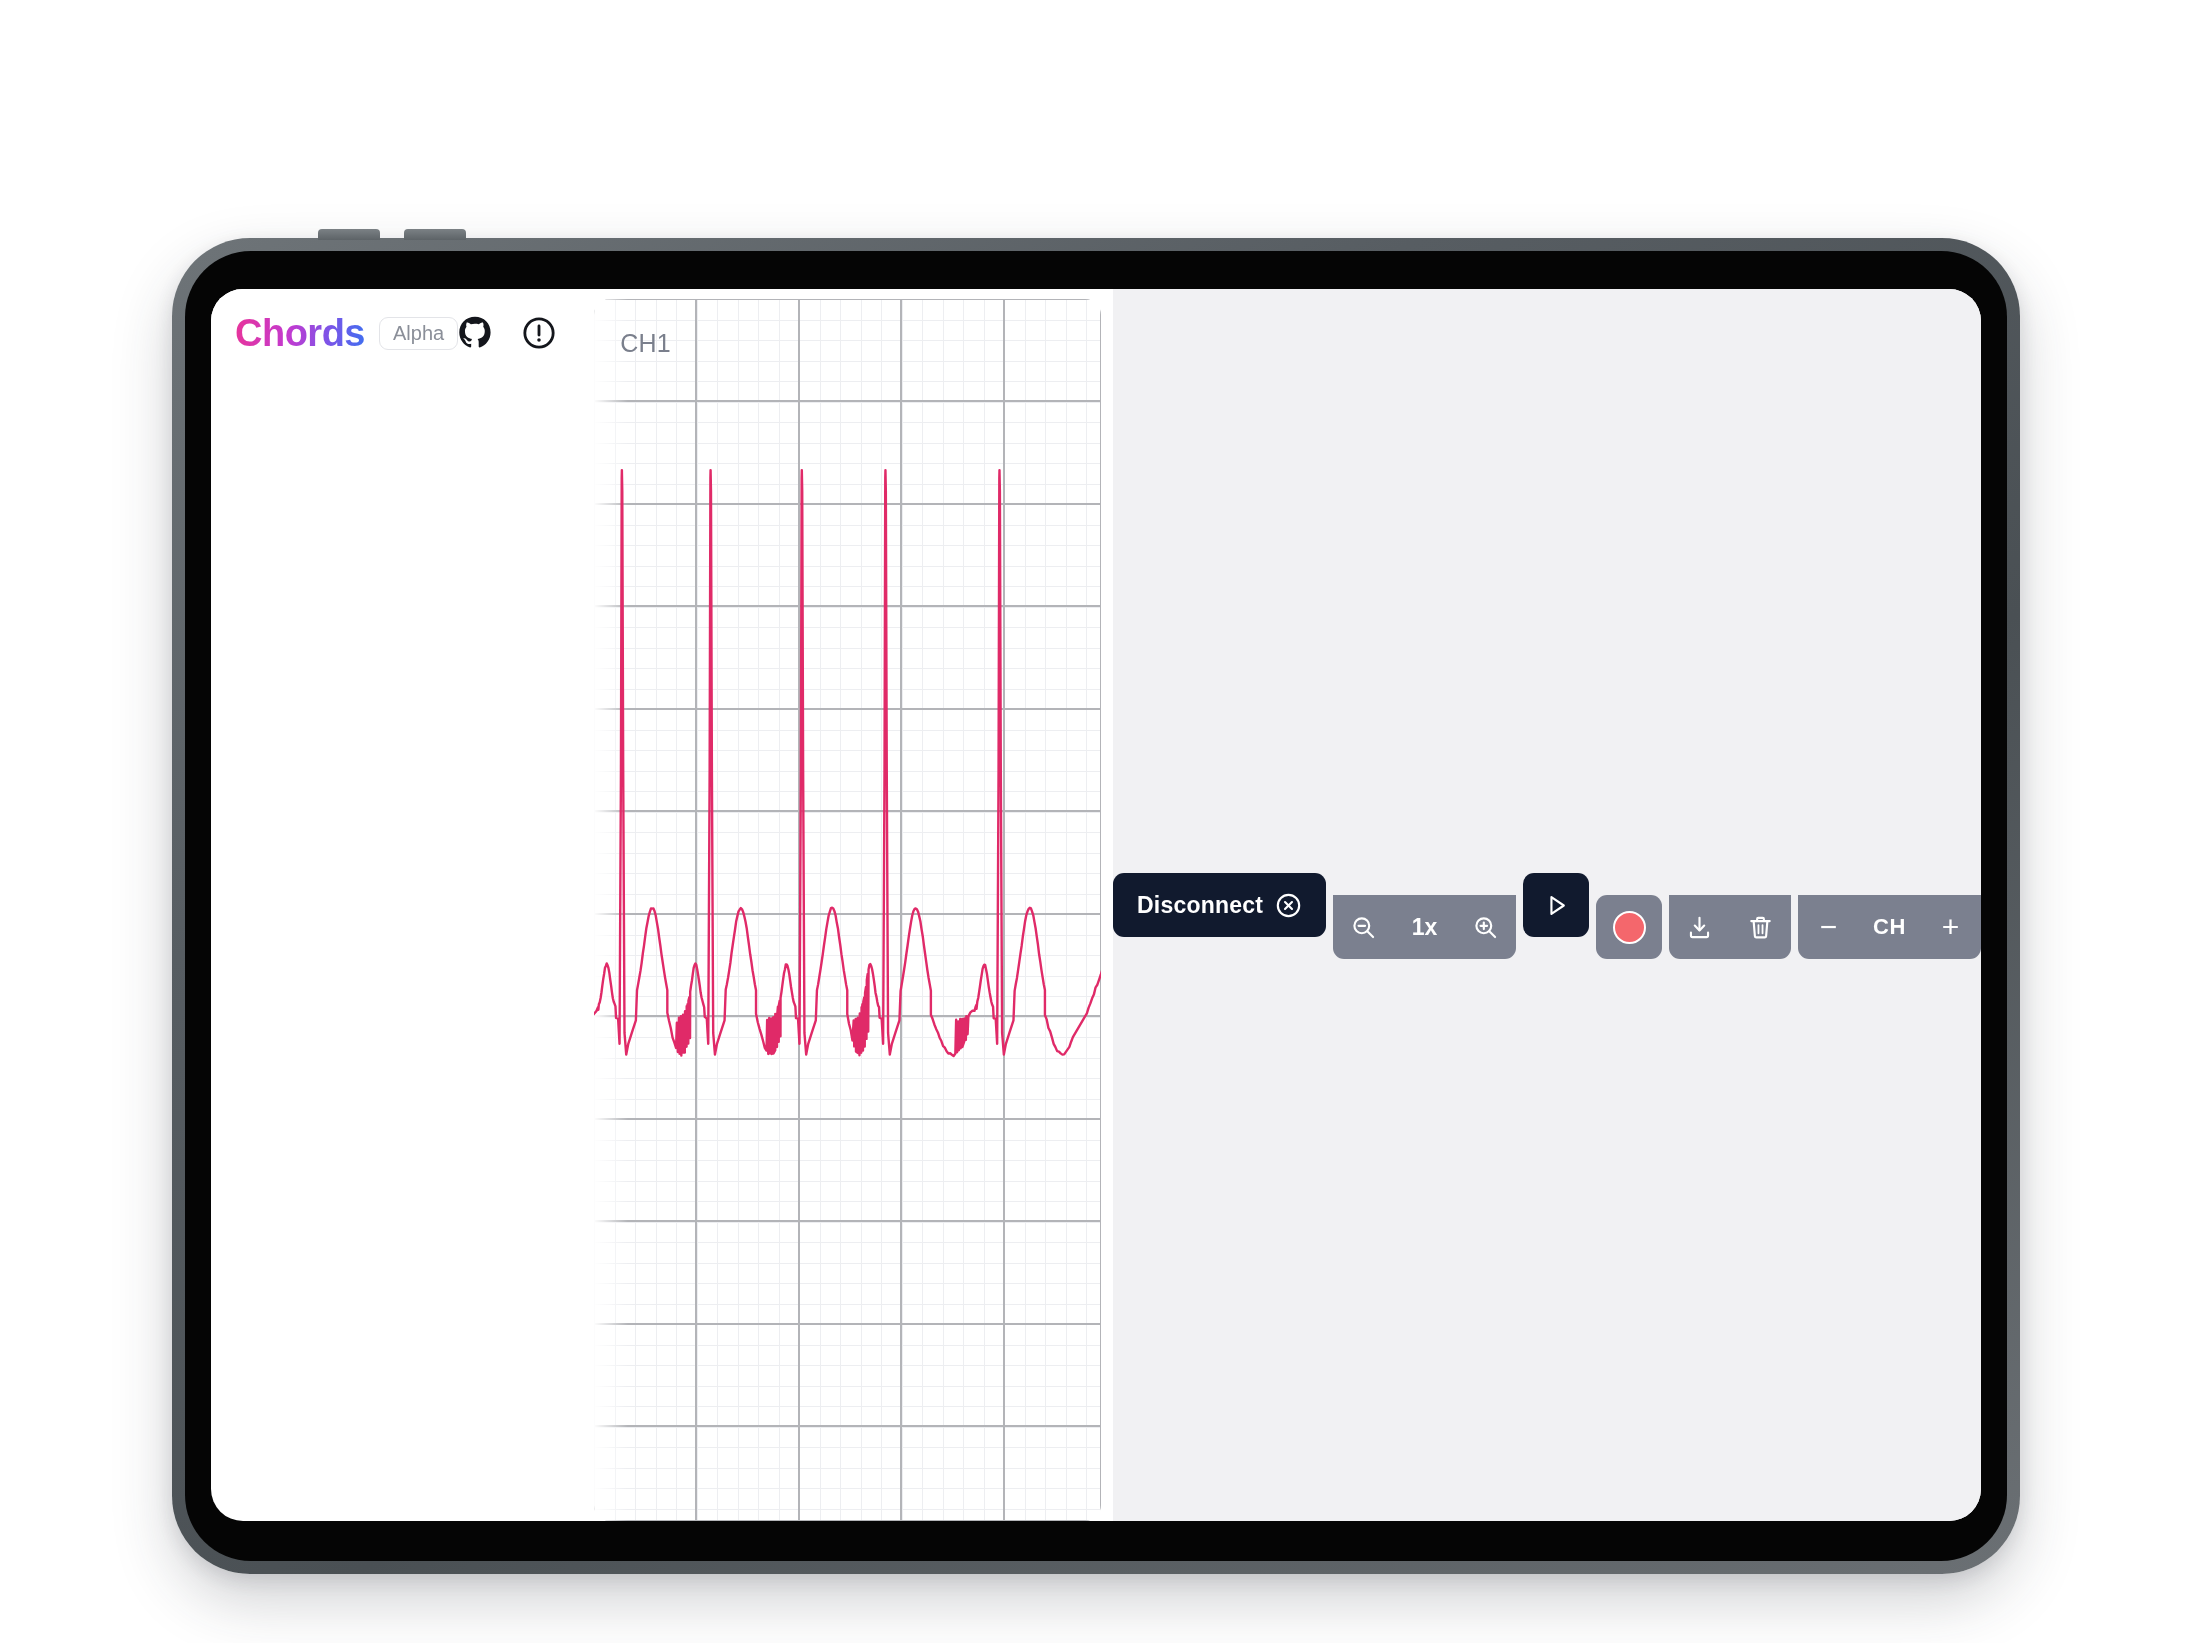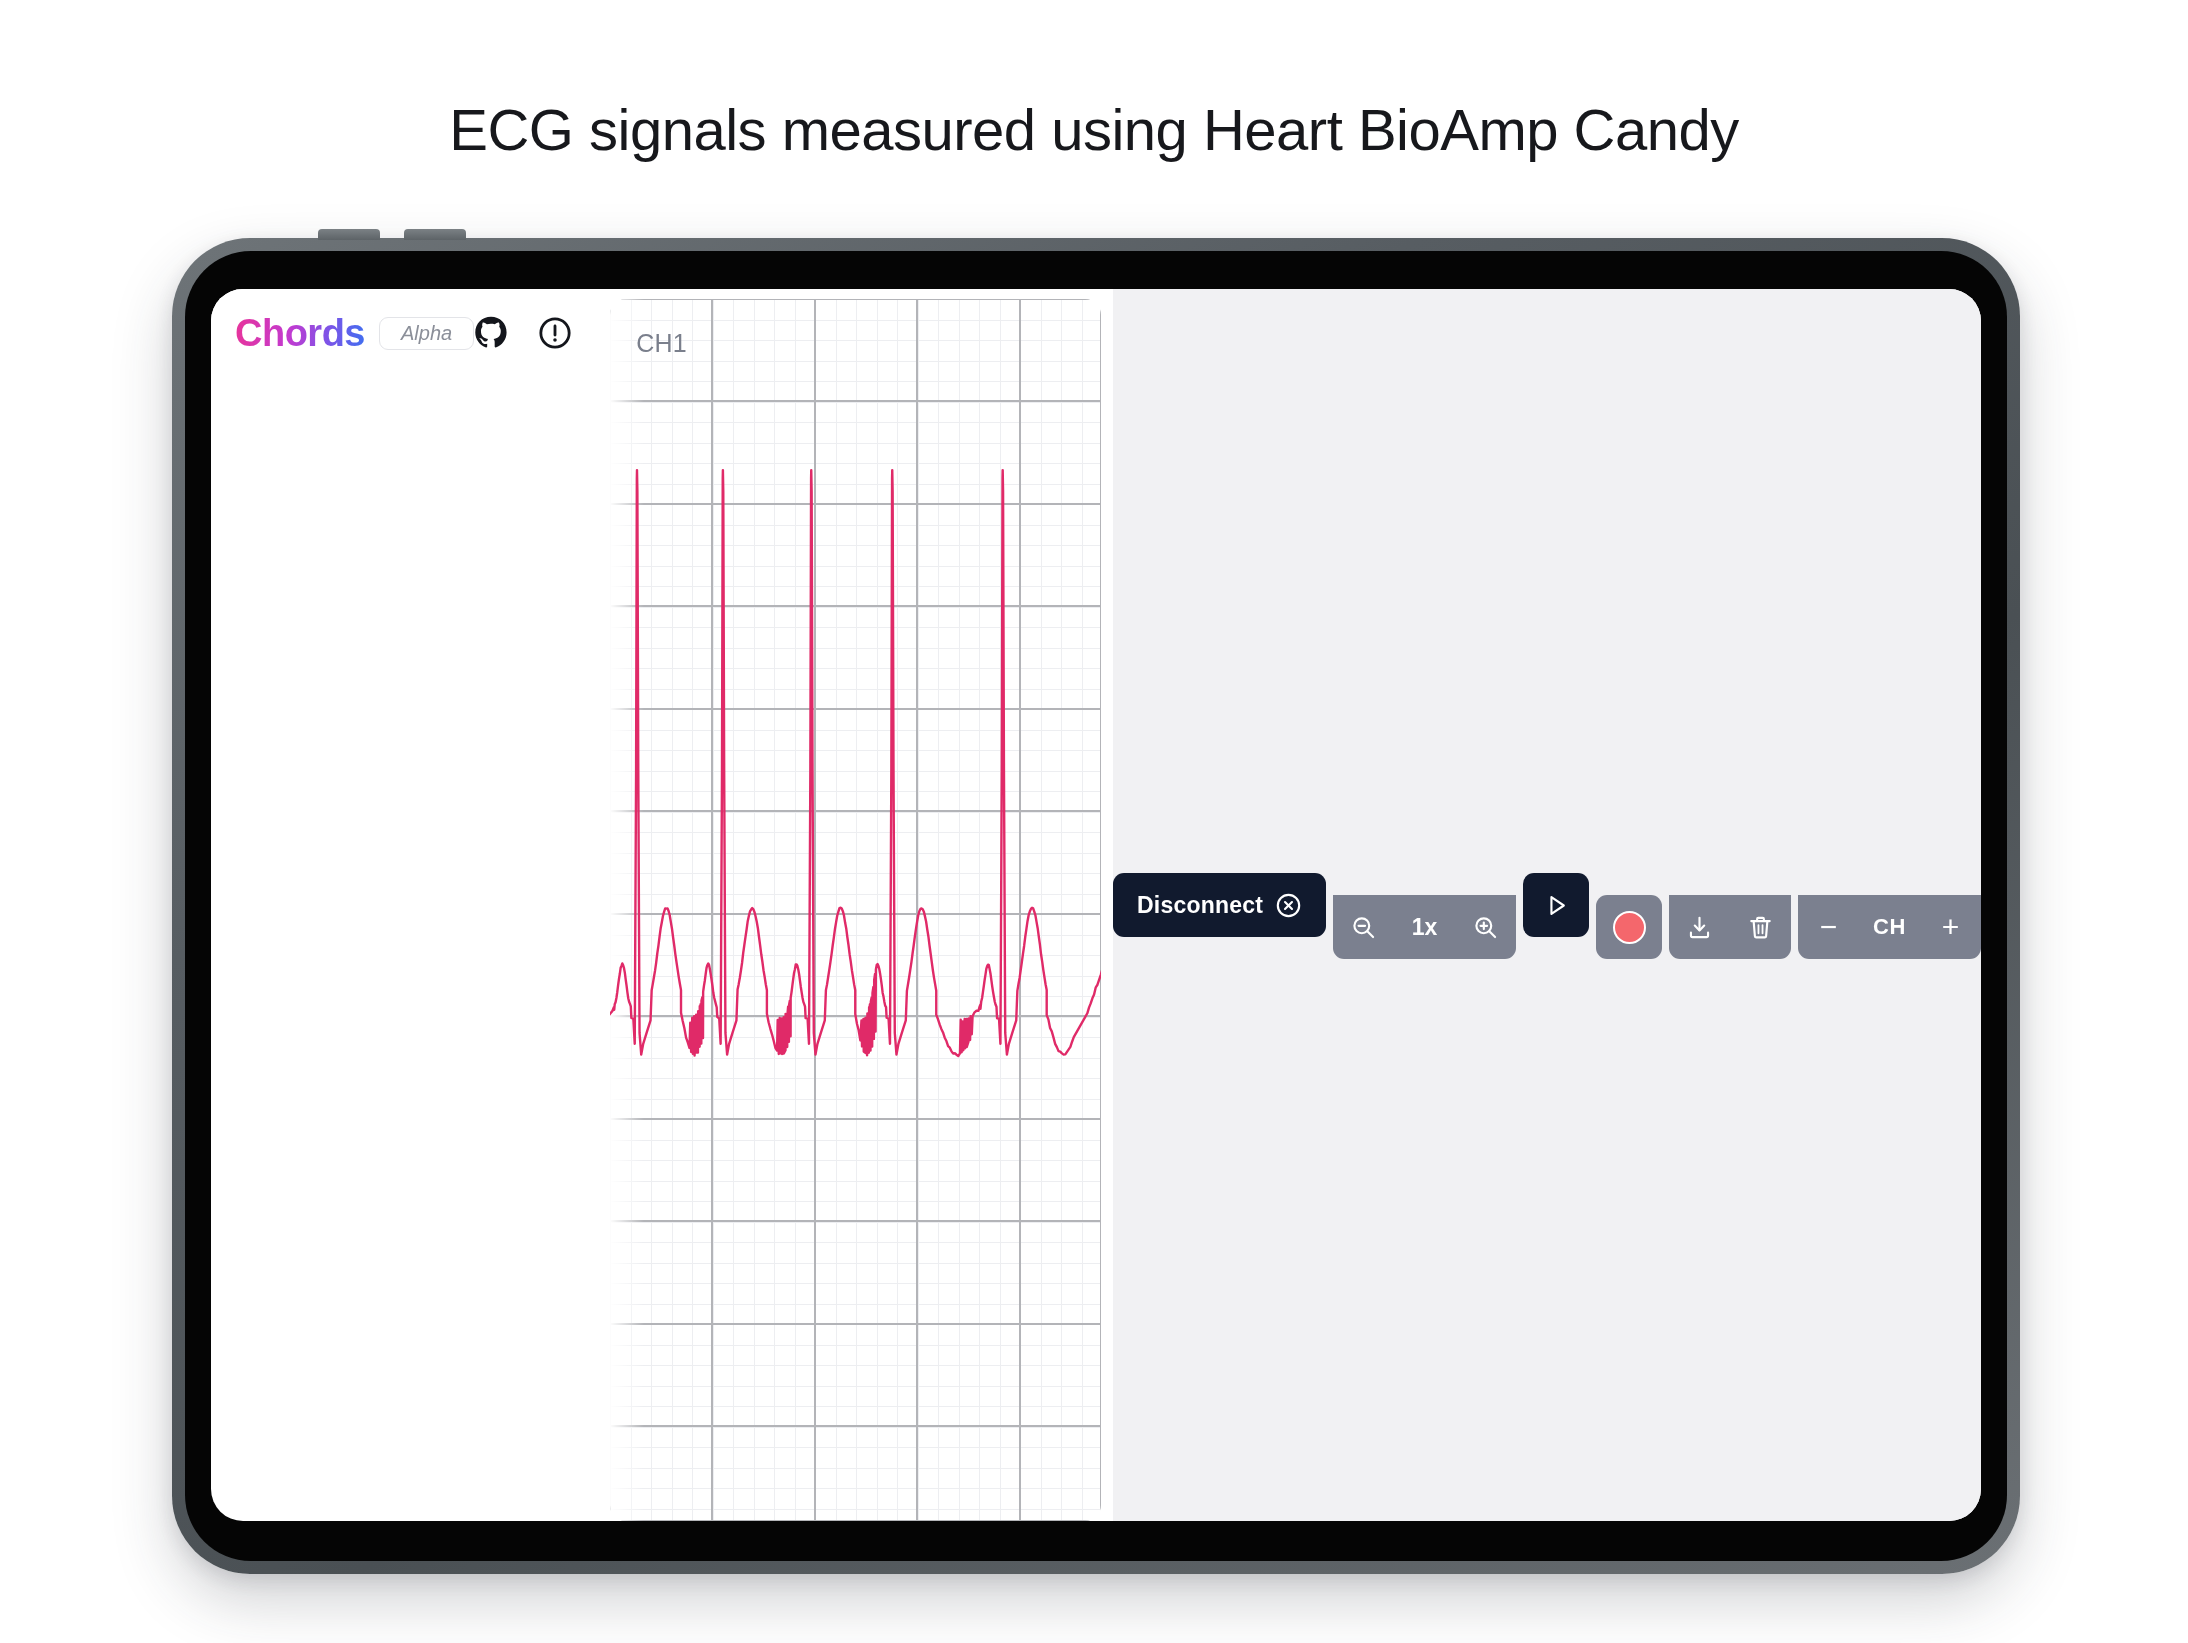--- a/index.html
+++ b/index.html
@@ -97,24 +97,23 @@
     background-clip: text;
     color: transparent;
     -webkit-text-fill-color: transparent;
   }
   #alpha-badge {
     margin-left: 14px;
     font-size: 20px;
     color: #8b8f99;
     border: 1.5px solid #e3e4e8;
     border-radius: 9px;
-    padding: 5px 21px 6px;
+    padding: 5px 13px 6px;
     background: #fff;
     line-height: 1;
-    font-style: italic;
   }
   #header-actions {
     margin-left: auto;
     display: flex;
     align-items: center;
     gap: 30px;
   }
   .hicon { width: 34px; height: 34px; display:block; color:#14161c; }
 
   
@@ -203,21 +202,20 @@
   .rec-dot {
     width: 33px; height: 33px; border-radius: 50%;
     background: #f4676c; border: 2.5px solid #ffffff;
   }
 </style>
 </head>
 <body>
 
 <div id="page">
 
-  <div id="page-title">ECG signals measured using Heart BioAmp Candy</div>
 
   <div id="tablet">
     <div class="side-button b1"></div>
     <div class="side-button b2"></div>
 
     <div id="screen">
       <div id="app">
 
         <div id="app-header">
           <span id="brand">Chords</span>

